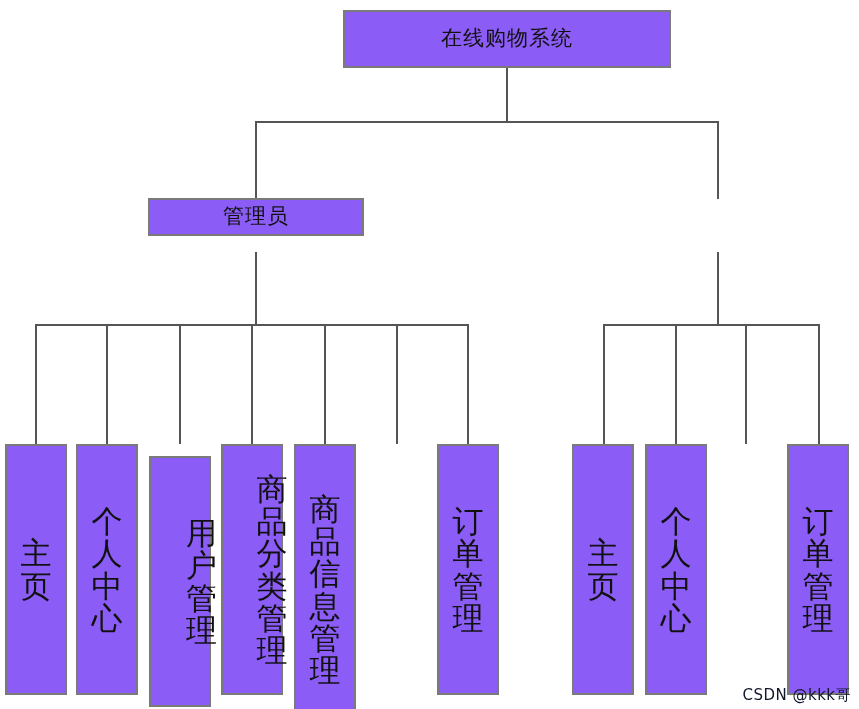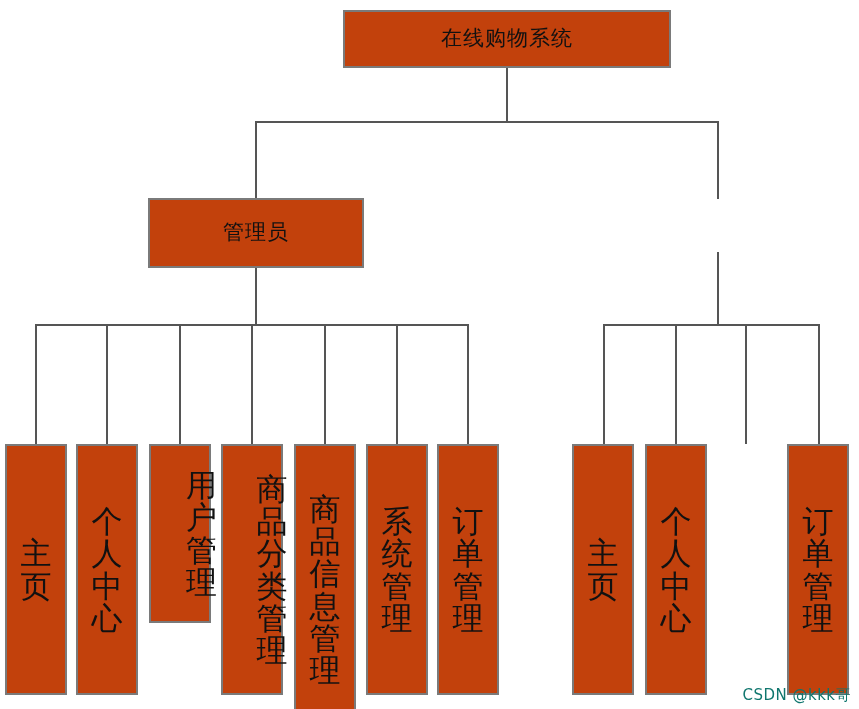--- a/index.html
+++ b/index.html
@@ -16,21 +16,21 @@
     height: 709px;
     background: #ffffff;
     overflow: hidden;
   }
 
   
   .node {
     position: absolute;
     box-sizing: border-box;
     border: 2px solid #7a7a7a;
-    background: #c2410c;
+    background: #8b5cf6;
     display: flex;
     align-items: center;
     justify-content: center;
     color: #111111;
     z-index: 3;
   }
   .node .label {
     display: block;
     text-align: center;
     line-height: 1.02;
@@ -65,21 +65,21 @@
   }
   .conn.h { height: 2px; }
   .conn.v { width: 2px; }
 
   
   #watermark {
     position: absolute;
     right: 8px;
     bottom: 4px;
     font-size: 15px;
-    color: #0f766e;
+    color: #0f172a;
     letter-spacing: 0.5px;
     z-index: 5;
     pointer-events: none;
     white-space: nowrap;
   }
 </style>
 </head>
 <body>
 
 <div id="canvas">
@@ -88,21 +88,21 @@
     <span class="label">在线购物系统</span>
   </div>
 
   <div class="conn v" style="left:506px; top:68px; height:54px;"></div>
 
   <div class="conn h" style="left:255px; top:121px; width:464px;"></div>
 
   <div class="conn v" style="left:255px; top:121px; height:78px;"></div>
   <div class="conn v" style="left:717px; top:121px; height:78px;"></div>
 
-  <div class="node h" style="left:148px; top:198px; width:216px; height:70px;">
+  <div class="node h" style="left:148px; top:198px; width:216px; height:38px;">
     <span class="label">管理员</span>
   </div>
 
 
   <div class="conn v" style="left:255px; top:252px; height:73px;"></div>
   <div class="conn h" style="left:35px; top:324px; width:434px;"></div>
 
   <div class="conn v" style="left:35px; top:324px; height:120px;"></div>
   <div class="conn v" style="left:106px; top:324px; height:120px;"></div>
   <div class="conn v" style="left:179px; top:324px; height:120px;"></div>
@@ -110,31 +110,28 @@
   <div class="conn v" style="left:324px; top:324px; height:120px;"></div>
   <div class="conn v" style="left:396px; top:324px; height:120px;"></div>
   <div class="conn v" style="left:467px; top:324px; height:120px;"></div>
 
   <div class="node v" style="left:5px; top:444px; width:62px; height:251px;">
     <span class="label">主页</span>
   </div>
   <div class="node v" style="left:76px; top:444px; width:62px; height:251px;">
     <span class="label">个人中心</span>
   </div>
-  <div class="node v" style="left:149px; top:444px; width:62px; height:179px;padding-left:43px;">
+  <div class="node v" style="left:149px; top:456px; width:62px; height:251px;padding-left:43px;">
     <span class="label">用户管理</span>
   </div>
   <div class="node v" style="left:221px; top:444px; width:62px; height:251px;padding-left:40px;">
     <span class="label">商品分类管理</span>
   </div>
   <div class="node v" style="left:294px; top:444px; width:62px; height:291px;">
     <span class="label">商品信息管理</span>
-  </div>
-  <div class="node v" style="left:366px; top:444px; width:62px; height:251px;">
-    <span class="label">系统管理</span>
   </div>
   <div class="node v" style="left:437px; top:444px; width:62px; height:251px;">
     <span class="label">订单管理</span>
   </div>
 
   <div class="conn v" style="left:717px; top:252px; height:73px;"></div>
   <div class="conn h" style="left:603px; top:324px; width:217px;"></div>
 
   <div class="conn v" style="left:603px; top:324px; height:120px;"></div>
   <div class="conn v" style="left:675px; top:324px; height:120px;"></div>

